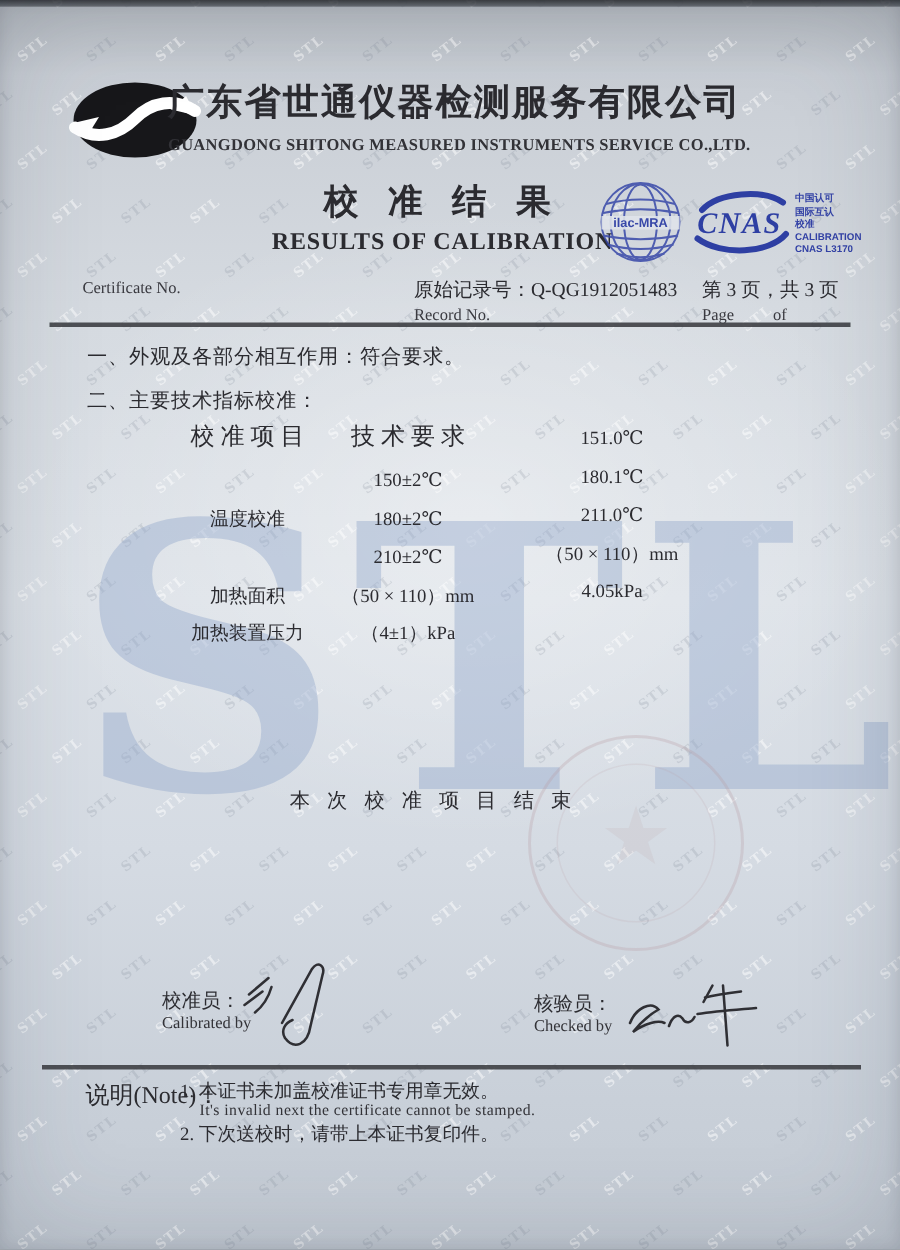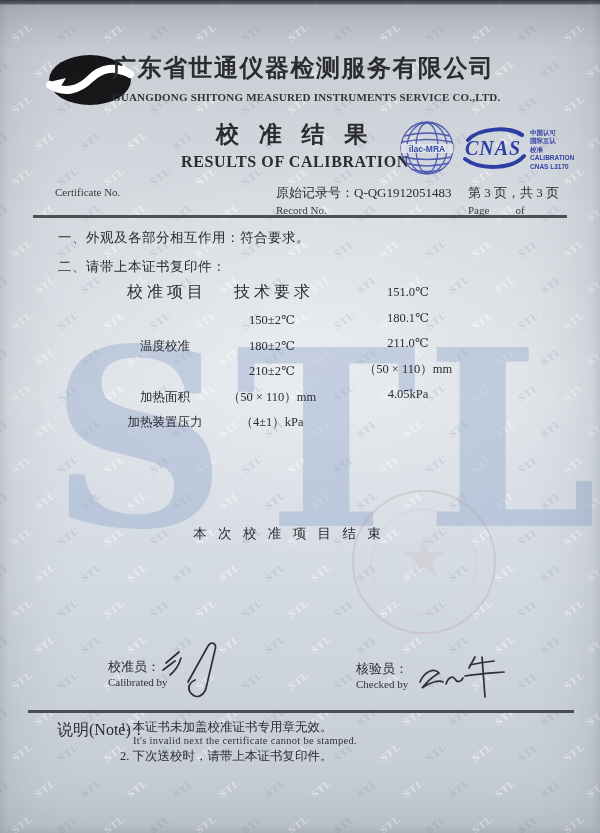--- a/index.html
+++ b/index.html
@@ -489,21 +489,21 @@
     <div class="cert-line1"><span>原始记录号：</span><span>Q-QG1912051483</span></div>
     <div class="cert-line2">Record No.</div>
   </div>
   <div class="cert-col" id="cert-col3">
     <div class="cert-line1">第 3 页，共 3 页</div>
     <div class="cert-line2"><span>Page</span><span class="page-of-gap"></span><span>of</span></div>
   </div>
   <div class="rule rule-top"></div>
 
   <div class="section-line" id="sec1">一、外观及各部分相互作用：符合要求。</div>
-  <div class="section-line" id="sec2">二、请带上本证书复印件：</div>
+  <div class="section-line" id="sec2">二、主要技术指标校准：</div>
 
   <div class="tcol" id="tcol-item">
     <div class="cell head">校 准 项 目</div>
     <div class="cell"></div>
     <div class="cell">温度校准</div>
     <div class="cell"></div>
     <div class="cell">加热面积</div>
     <div class="cell">加热装置压力</div>
   </div>
   <div class="tcol" id="tcol-req">

